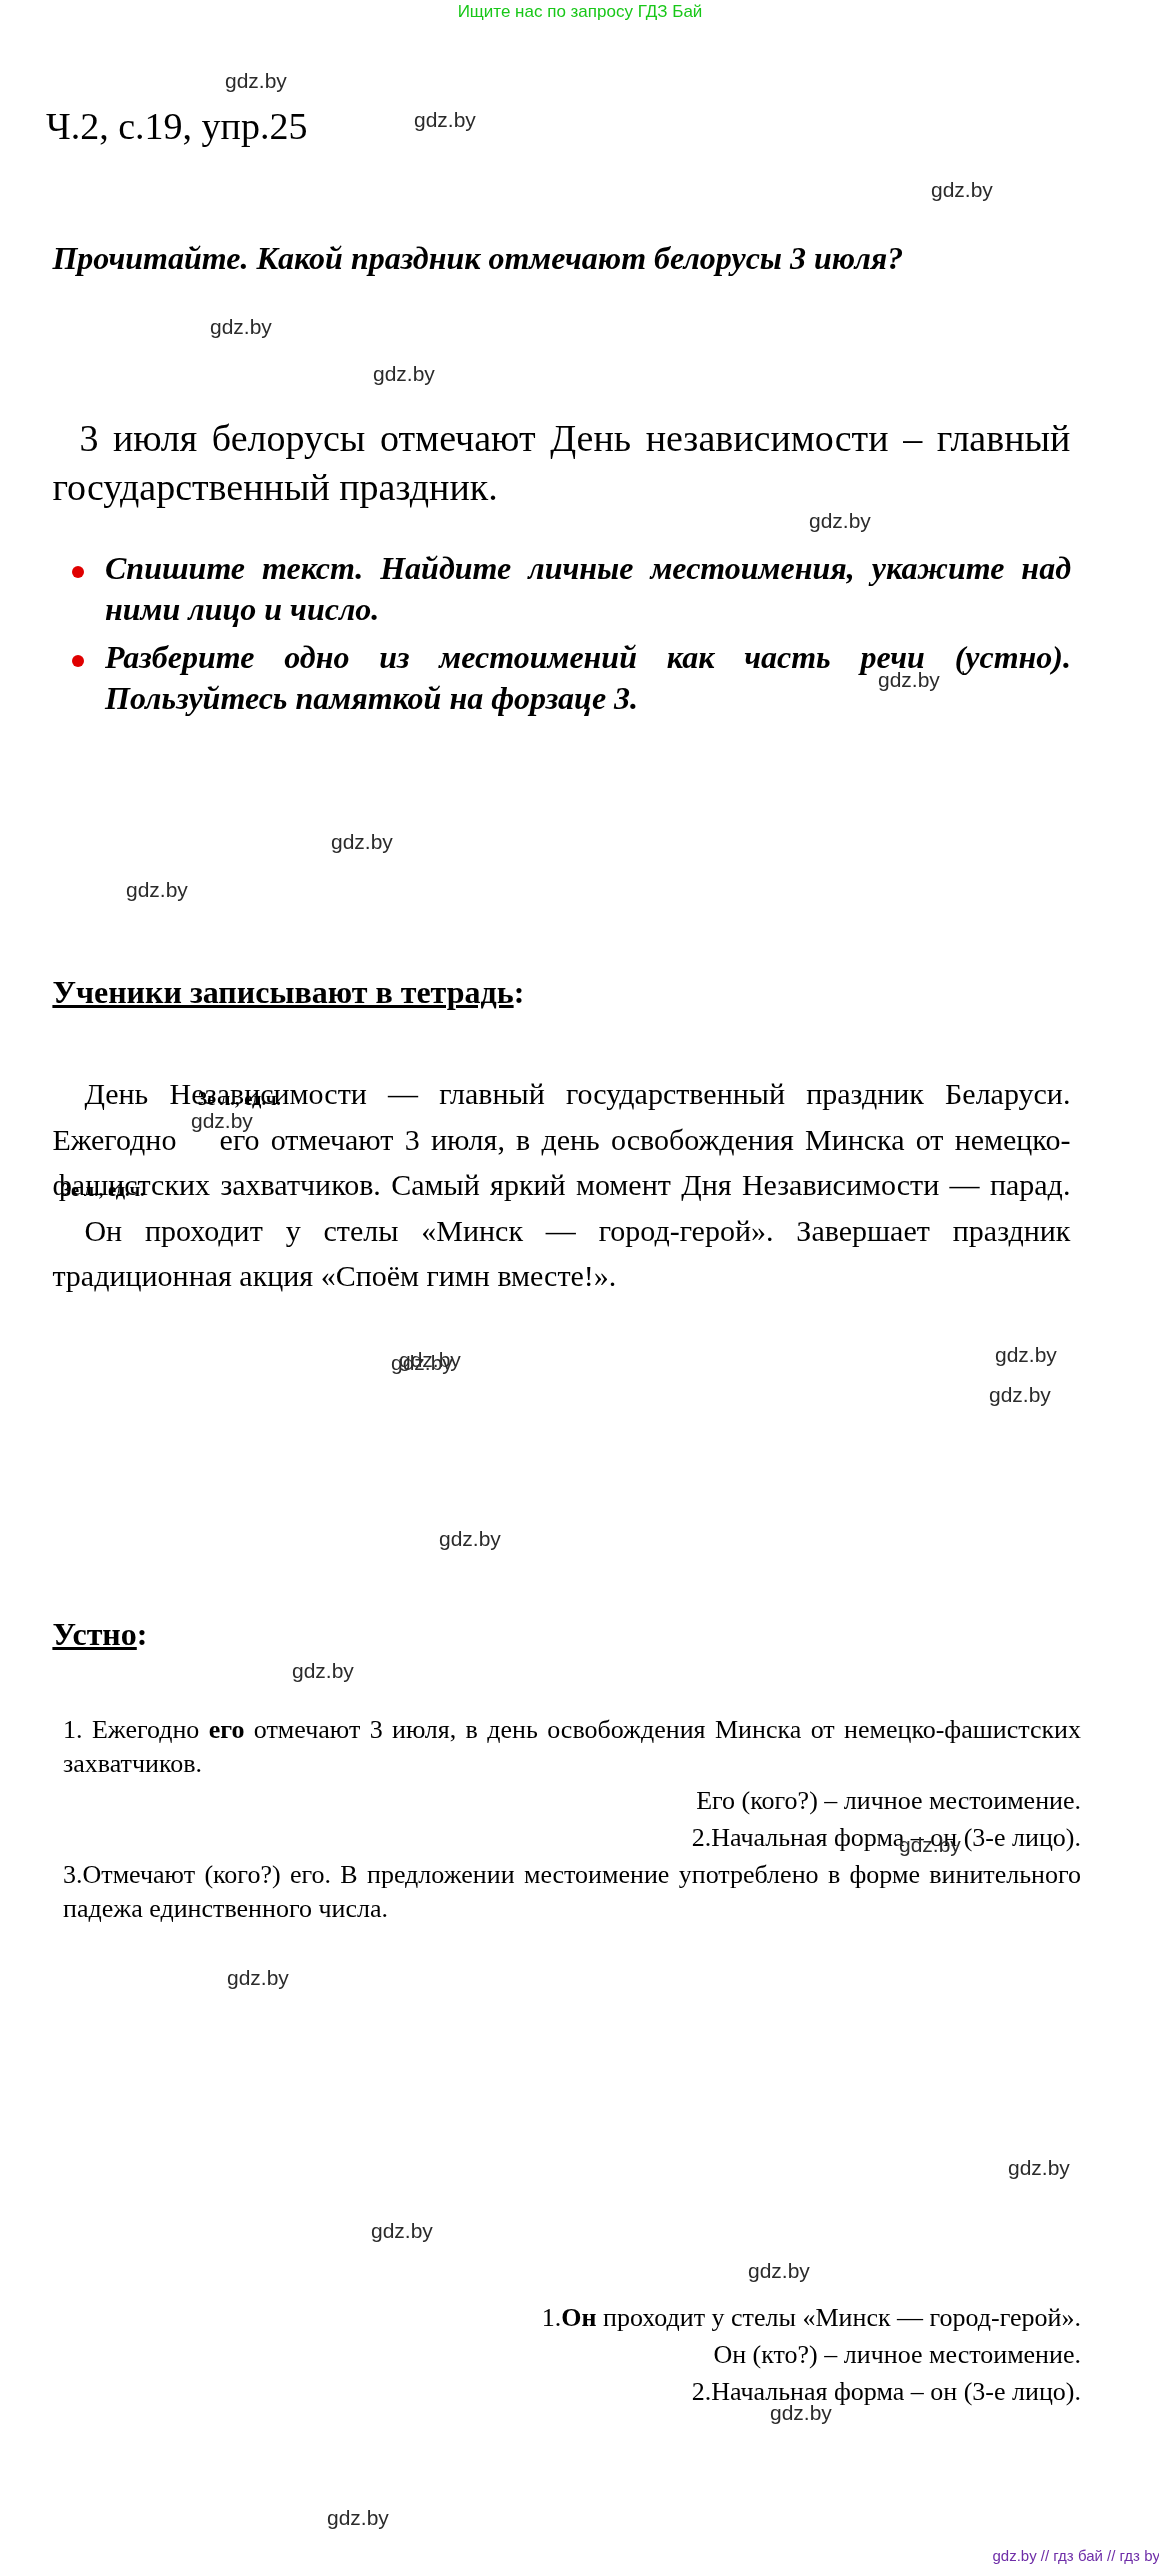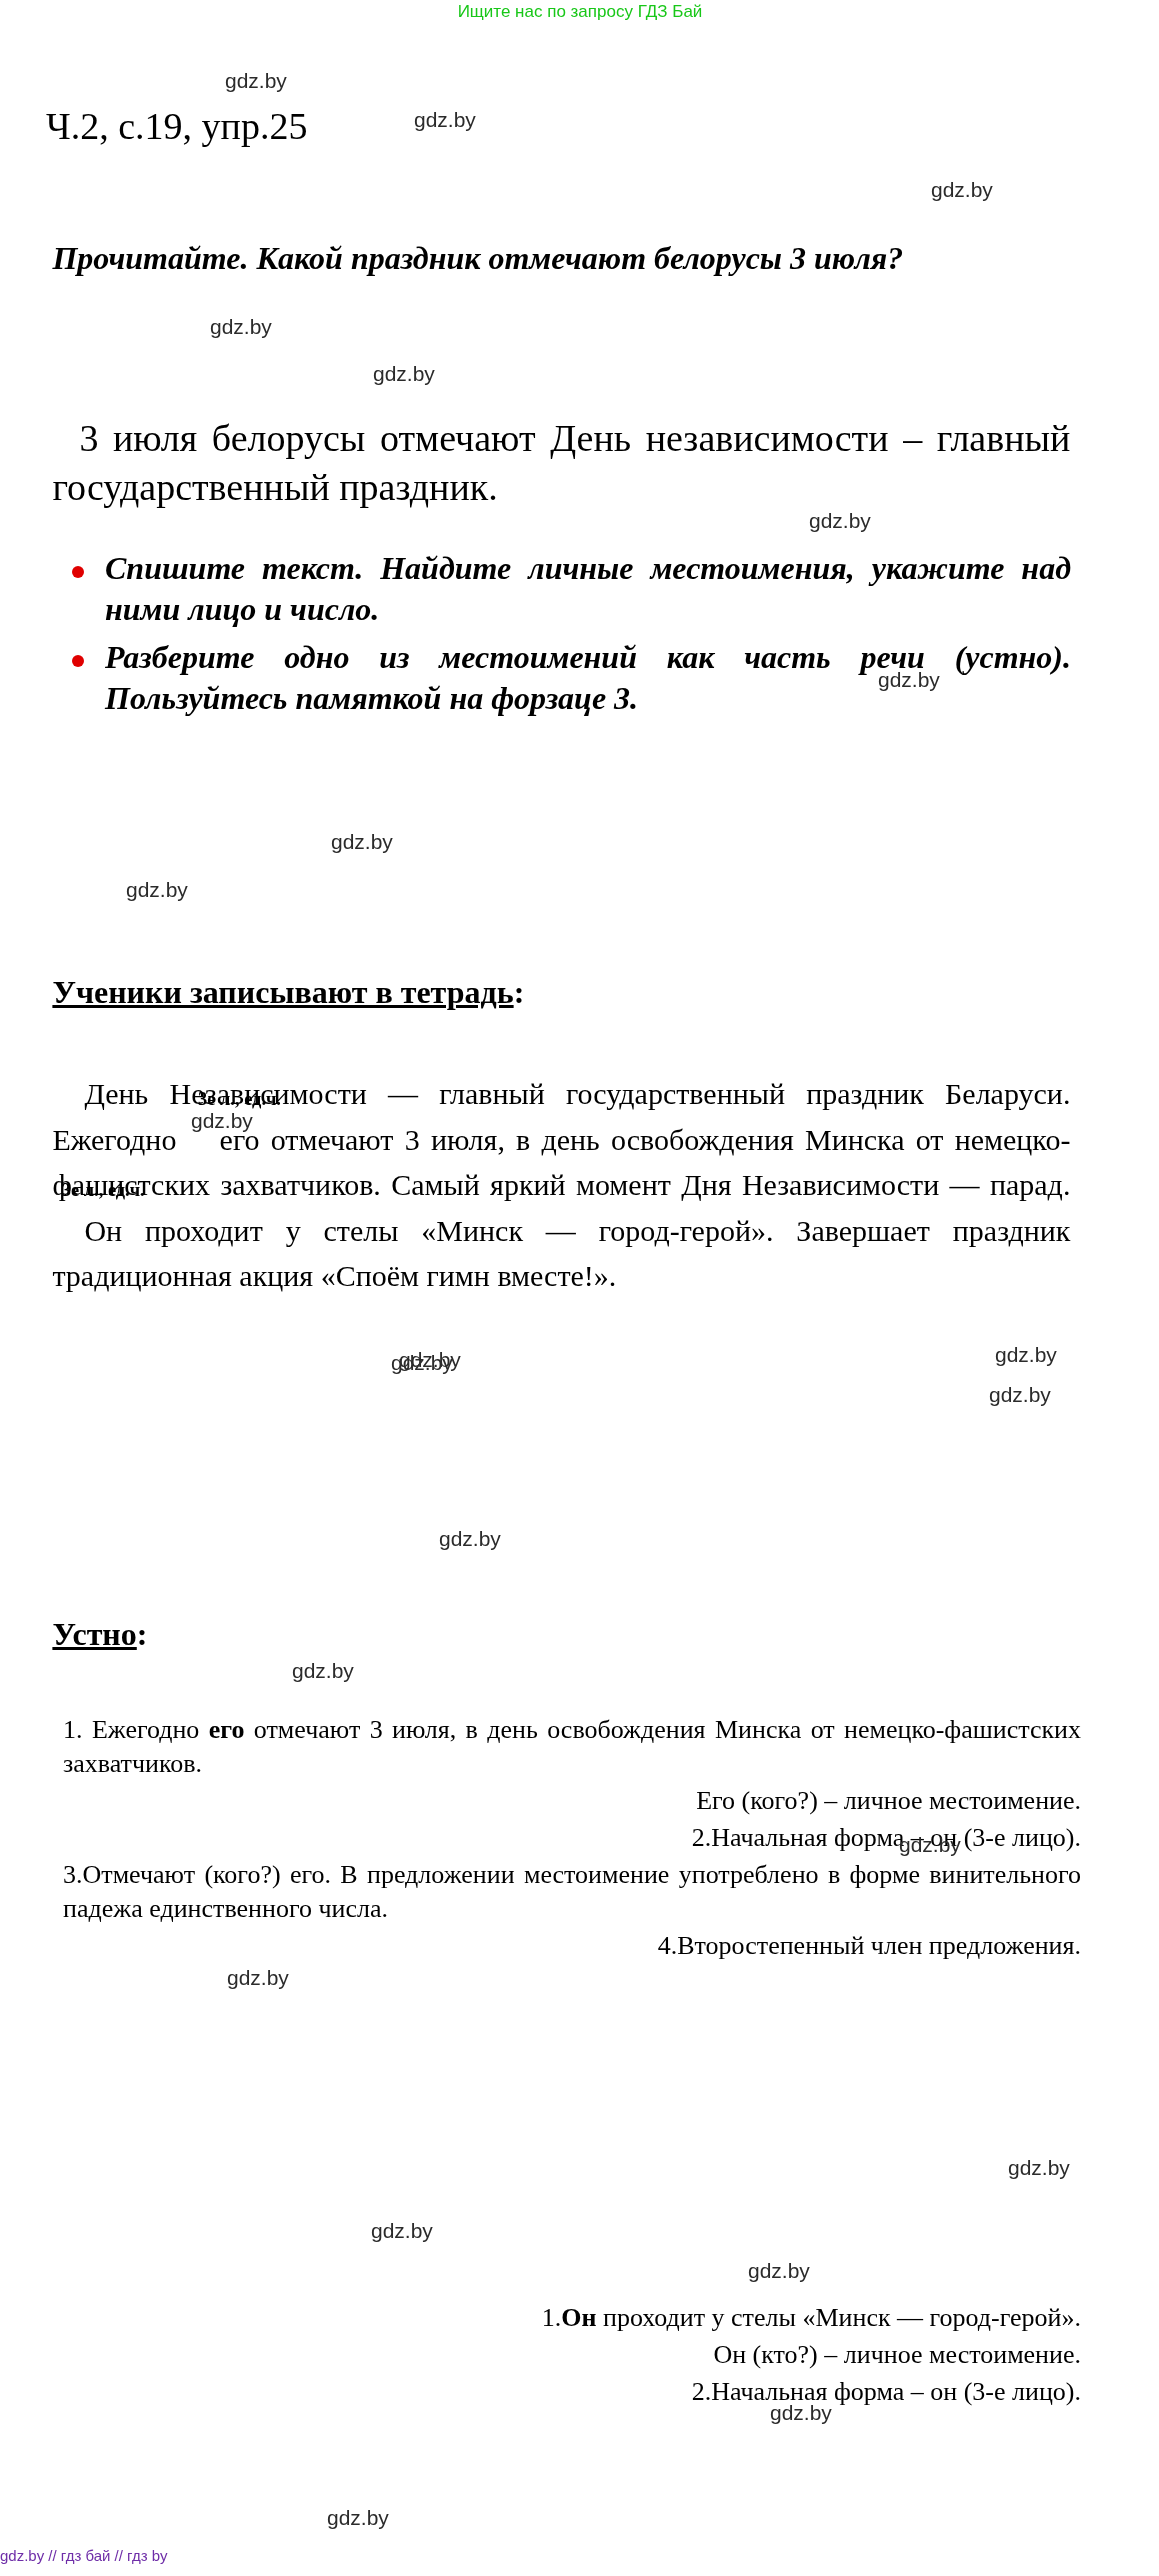--- a/index.html
+++ b/index.html
@@ -185,21 +185,21 @@
     white-space: nowrap;
     pointer-events: none;
   }
 
   
   .footer-links {
     position: absolute;
     top: 2547px;
     left: 0;
     width: 1160px;
-    text-align: left;
+    text-align: right;
     font-family: "Liberation Sans", sans-serif;
     font-size: 15px;
     color: #6f2ea8;
   }
 </style>
 </head>
 <body>
 
 <div class="promo-bar" style="color: rgb(24, 199, 24);">Ищите нас по запросу ГДЗ Бай</div>
 
@@ -233,21 +233,20 @@
 
     <h2 class="section-heading" id="heading-oral">
       <span class="u">Устно</span><span>:</span>
     </h2>
 
     <div class="analysis" id="analysis-one">
       <p class="justified"><span>1. Ежегодно </span><b>его</b><span> отмечают 3 июля, в день освобождения Минска от немецко-фашистских захватчиков.</span></p>
       <p class="plain">Его (кого?) – личное местоимение.</p>
       <p class="plain">2.Начальная форма – он (3-е лицо).</p>
       <p class="justified">3.Отмечают (кого?) его. В предложении местоимение употреблено в форме винительного падежа единственного числа.</p>
-      <p class="plain">4.Второстепенный член предложения.</p>
     </div>
 
     <div class="analysis" id="analysis-two">
       <p class="plain"><span>1.</span><b>Он</b><span> проходит у стелы «Минск — город-герой».</span></p>
       <p class="plain">Он (кто?) – личное местоимение.</p>
       <p class="plain">2.Начальная форма – он (3-е лицо).</p>
     </div>
 
   </div>
 </div>

